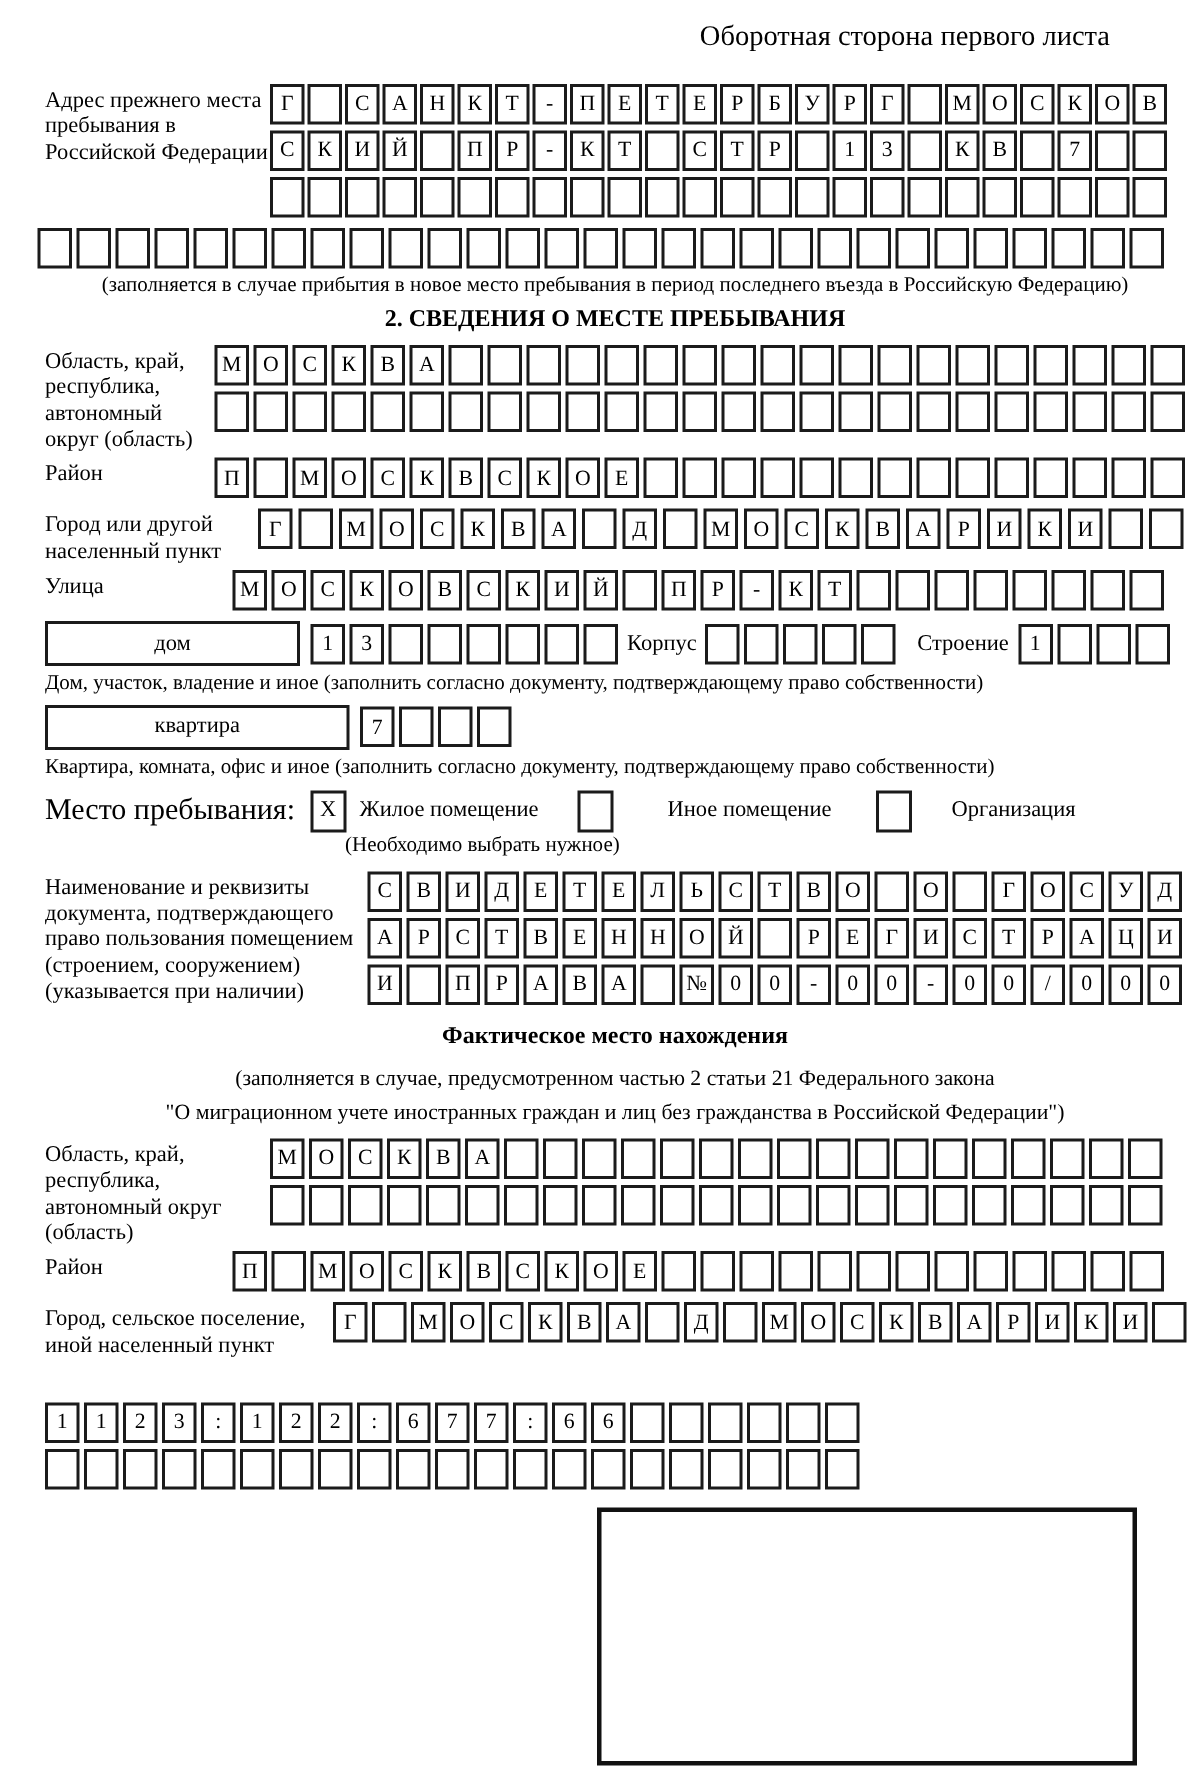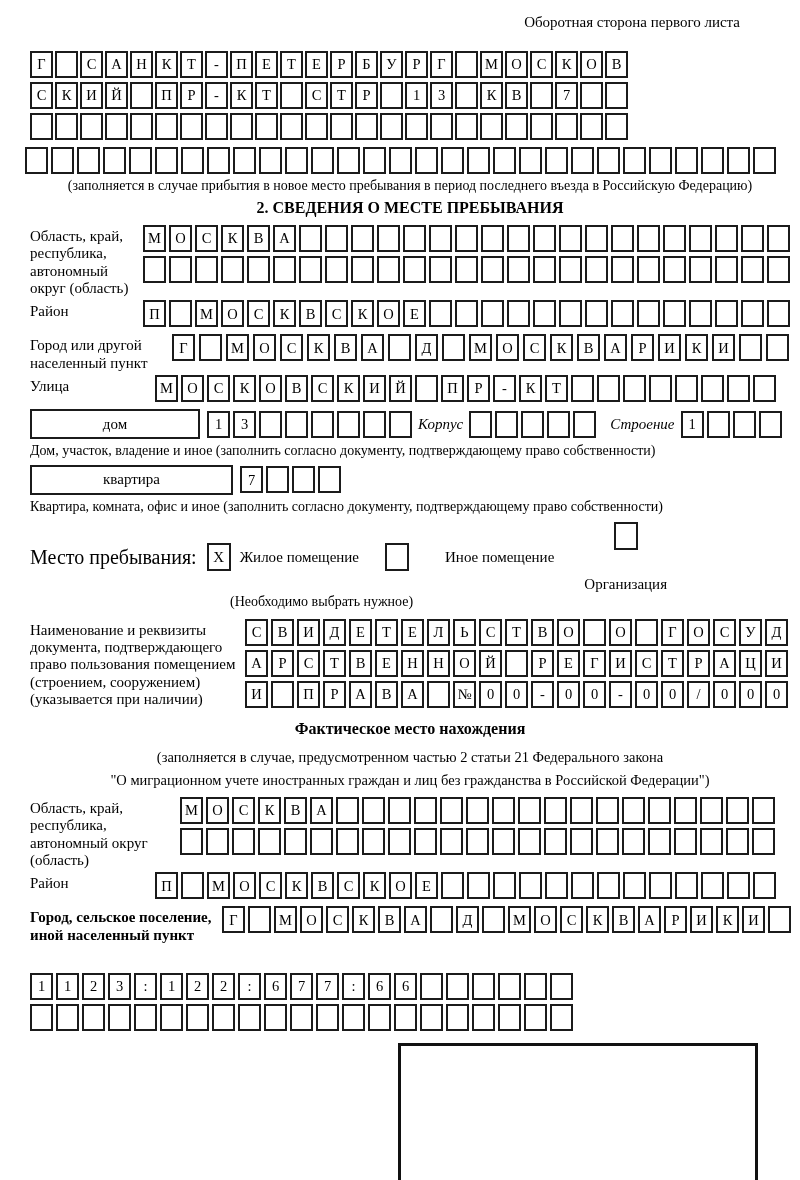--- a/index.html
+++ b/index.html
@@ -2,53 +2,54 @@
 <html><head>
 <meta charset="utf-8">
 <style>
   * { margin:0; padding:0; box-sizing:border-box; }
   html,body { background:#fff; }
   body {
     width:800px; height:1180px; margin:0 auto; position:relative;
     font-family:"Liberation Serif","DejaVu Serif",serif;
     color:#000; font-size:15px; overflow:hidden; padding:14px 10px 0 30px;
   }
-  .hdr-note { text-align:right; padding-right:50px; font-size:15px; margin-bottom:20px; }
+  .hdr-note { text-align:right; padding-right:50px; font-size:19px; margin-bottom:20px; }
 
   .field { display:flex; align-items:flex-start; margin-bottom:3px; }
   .f-label { font-size:15px; line-height:1.16; flex:0 0 auto; padding-top:3px; }
   .rows { display:flex; flex-direction:column; }
 
   .grid { display:flex; gap:2px; margin-bottom:4px; }
   .gap3 { gap:3px; } .gap4 { gap:4px; }
   .cell {
     width:23px; height:27px; border:2px solid #1b1b1b; background:#fff;
     display:flex; align-items:center; justify-content:center;
     font-size:14.5px; line-height:1; flex:0 0 auto;
   }
   .caption { font-size:14px; line-height:1.2; }
   .caption.center { text-align:center; }
   .sec-title { text-align:center; font-weight:bold; font-size:16px; margin:4px 0 8px 0; }
 
   .inline-row { display:flex; align-items:center; margin-bottom:4px; }
   .wide-box { height:30px; border:2px solid #1b1b1b; display:flex; align-items:center; justify-content:center; font-size:15px; }
-  .lbl-mid { font-size:15px; padding:0 6px;font-style:italic; }
+  .lbl-mid { font-size:15px; padding:0 6px; }
 
   .opt { display:flex; align-items:center; gap:9px; }
   .chk { width:24px; height:28px; border:2px solid #1b1b1b; display:flex; align-items:center; justify-content:center; font-size:15px; }
 
   .stamp-box { margin-left:368px; margin-top:8px; width:360px; height:172px; border:3px solid #111; }
   .note-block { text-align:center; font-size:14.5px; line-height:1.25; margin-bottom:5px; }
 </style>
 </head>
 <body>
 
 <div class="hdr-note">Оборотная сторона первого листа</div>
 
 <div class="field">
+  <div class="f-label" style="width:150px;">Адрес прежнего места пребывания в Российской Федерации</div>
   <div class="rows">
     <div class="grid">
         <div class="cell">Г</div>
         <div class="cell"></div>
         <div class="cell">С</div>
         <div class="cell">А</div>
         <div class="cell">Н</div>
         <div class="cell">К</div>
         <div class="cell">Т</div>
         <div class="cell">-</div>
@@ -352,21 +353,21 @@
 <div class="inline-row" style="margin-bottom:1px;">
   <div style="font-size:20px;">Место пребывания:</div>
   <div class="opt" style="margin-left:10px;">
     <div class="chk">X</div>
     <div>Жилое помещение</div>
   </div>
   <div class="opt" style="margin-left:26px;gap:36px;">
     <div class="chk"></div>
     <div>Иное помещение</div>
   </div>
-  <div class="opt" style="margin-left:30px; gap:26px;flex-direction:column;">
+  <div class="opt" style="margin-left:30px; gap:26px;">
     <div class="chk"></div>
     <div>Организация</div>
   </div>
 </div>
 <div class="caption" style="margin-left:200px; margin-bottom:8px;">(Необходимо выбрать нужное)</div>
 
 <div class="field" style="margin-bottom:8px;">
   <div class="f-label" style="width:215px;">Наименование и реквизиты документа, подтверждающего право пользования помещением (строением, сооружением) (указывается при наличии)</div>
   <div class="rows">
     <div class="grid gap3">
@@ -525,21 +526,21 @@
       <div class="cell"></div>
       <div class="cell"></div>
       <div class="cell"></div>
       <div class="cell"></div>
       <div class="cell"></div>
       <div class="cell"></div>
     </div>
 </div>
 
 <div class="field">
-  <div class="f-label" style="width:192px;font-weight:bold;">Город, сельское поселение, иной населенный пункт</div>
+  <div class="f-label" style="width:192px;">Город, сельское поселение, иной населенный пункт</div>
   <div class="grid gap3">
       <div class="cell">Г</div>
       <div class="cell"></div>
       <div class="cell">М</div>
       <div class="cell">О</div>
       <div class="cell">С</div>
       <div class="cell">К</div>
       <div class="cell">В</div>
       <div class="cell">А</div>
       <div class="cell"></div>

